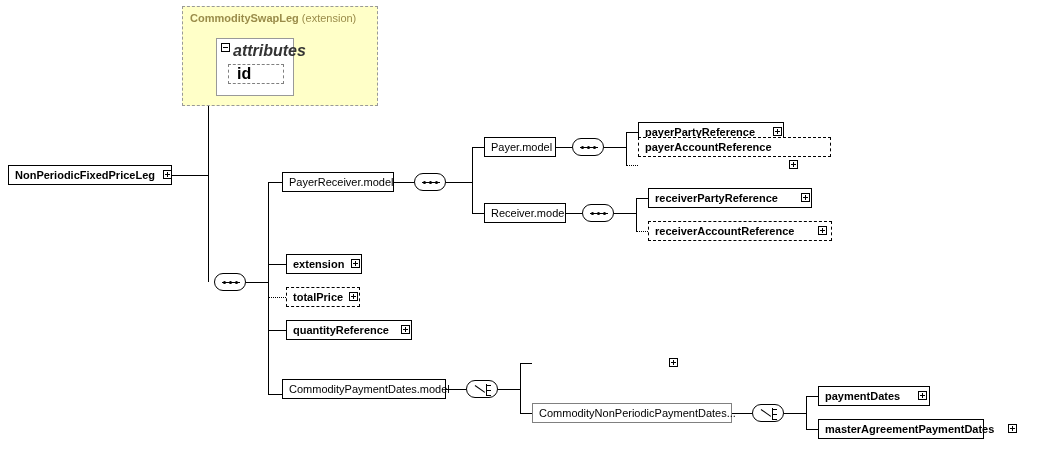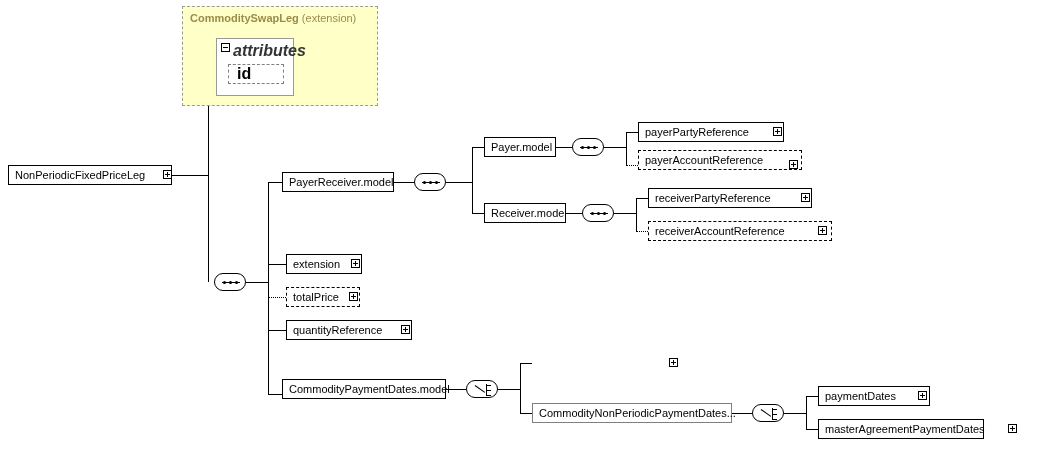--- a/index.html
+++ b/index.html
@@ -26,21 +26,21 @@
     font-size: 11px;
     color: #000000;
     line-height: 1;
     display: flex;
     align-items: center;
     white-space: nowrap;
   }
   .node .lbl {
     padding: 0 6px;
   }
-  .node.bold .lbl { font-weight: normal; }
+  .node.bold .lbl { font-weight: bold; }
   .node.dashed { border-style: dashed; }
   .node.thin-gray { border-color: #808080; }
 
   
   .plus {
     position: absolute;
     width: 9px;
     height: 9px;
     border: 1px solid #000000;
     background: #ffffff;
@@ -273,21 +273,21 @@
   <div class="ln h" style="left:604px; top:147px; width:22px;"></div>
   <div class="ln v" style="left:626px; top:132px; height:34px;"></div>
 
   <div class="ln h" style="left:626px; top:132px; width:12px;"></div>
   <div class="node bold" style="left:638px; top:122px; width:146px; height:20px;">
     <span class="lbl">payerPartyReference</span>
   </div>
   <div class="plus" style="left:773px; top:127px;"></div>
 
   <div class="ln dot" style="left:626px; top:165px; width:12px;"></div>
-  <div class="node bold dashed" style="left:638px; top:150px; width:164px; height:20px;text-align:center;">
+  <div class="node bold dashed" style="left:638px; top:137px; width:193px; height:20px;text-align:center;">
     <span class="lbl">payerAccountReference</span>
   </div>
   <div class="plus" style="left:789px; top:160px;"></div>
 
   <div class="ln h" style="left:472px; top:213px; width:12px;"></div>
   <div class="node" style="left:484px; top:203px; width:82px; height:20px;">
     <span class="lbl">Receiver.model</span>
   </div>
   <div class="ln h" style="left:566px; top:213px; width:16px;"></div>
   <div class="compositor" style="left:582px; top:204px;">

